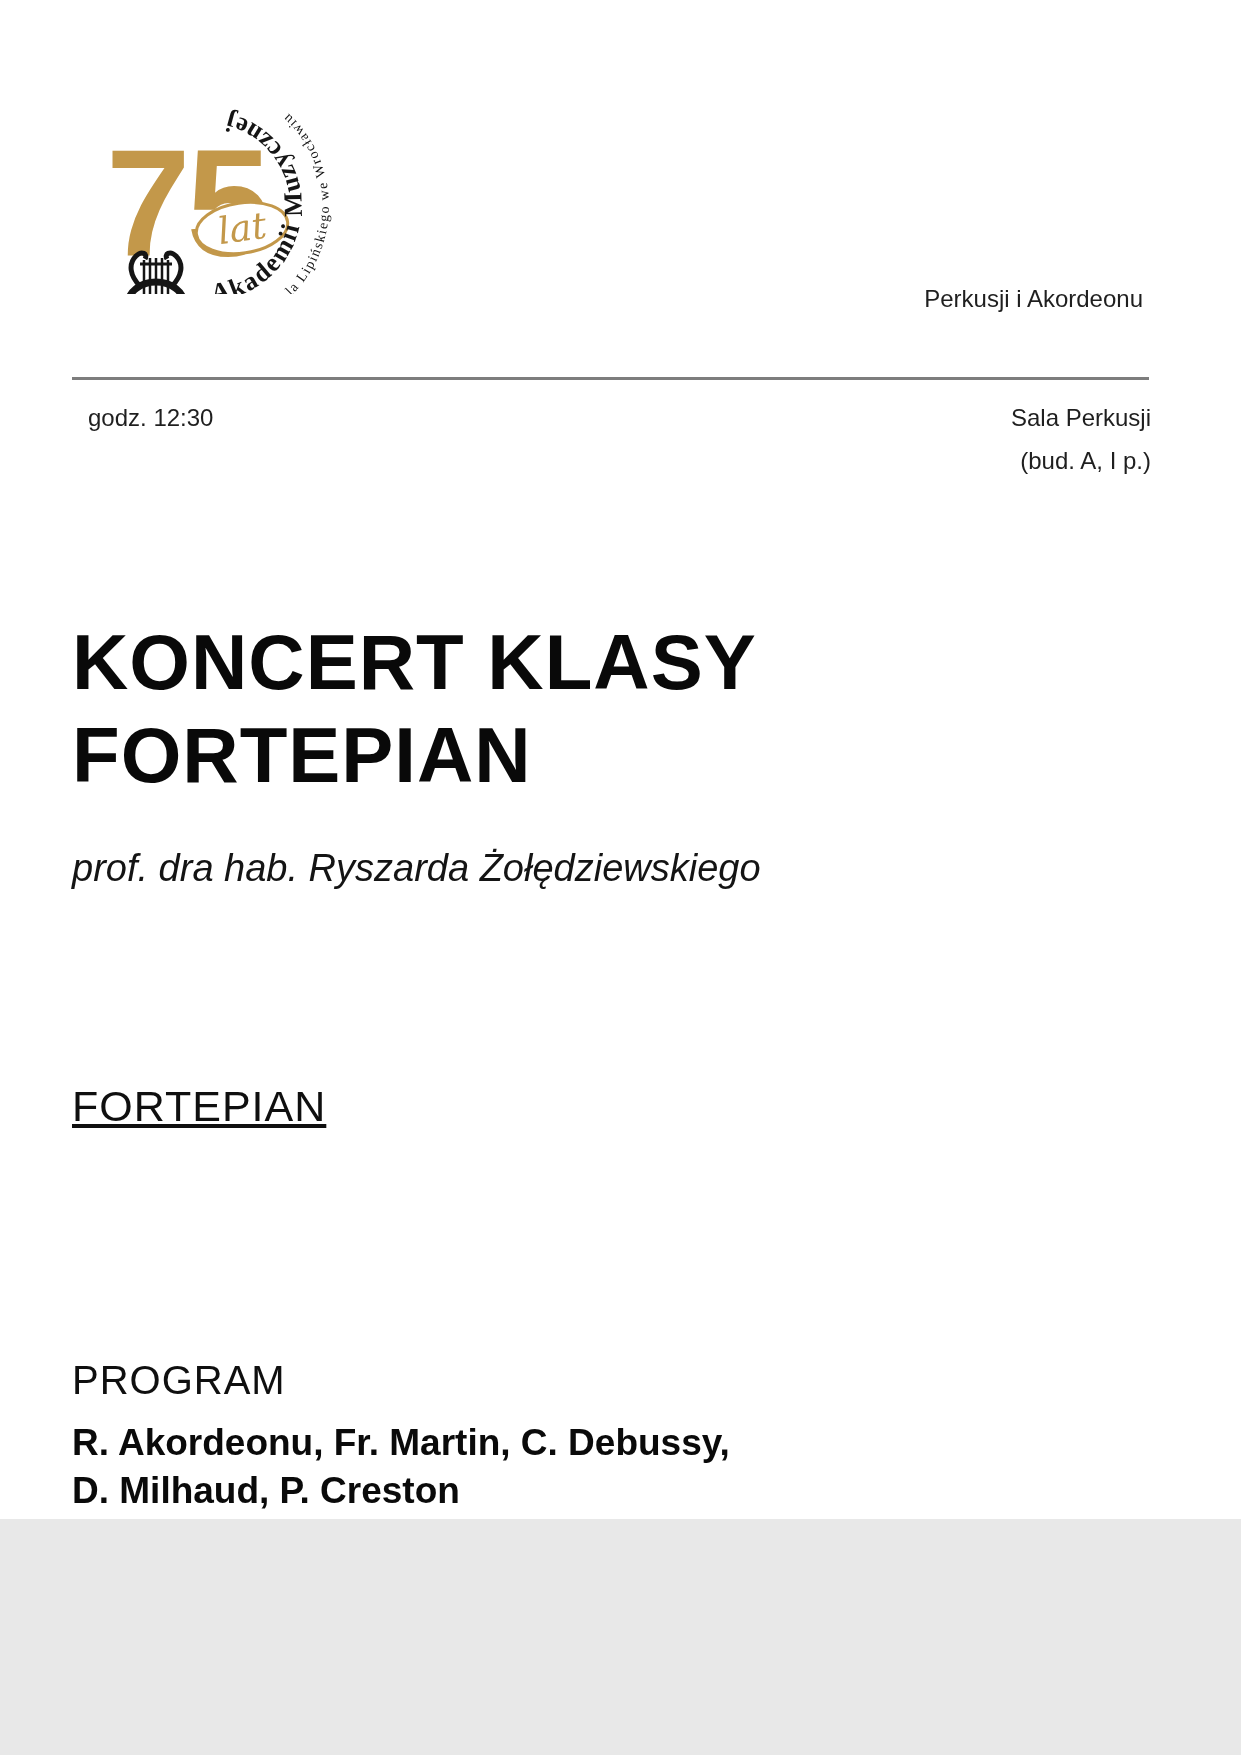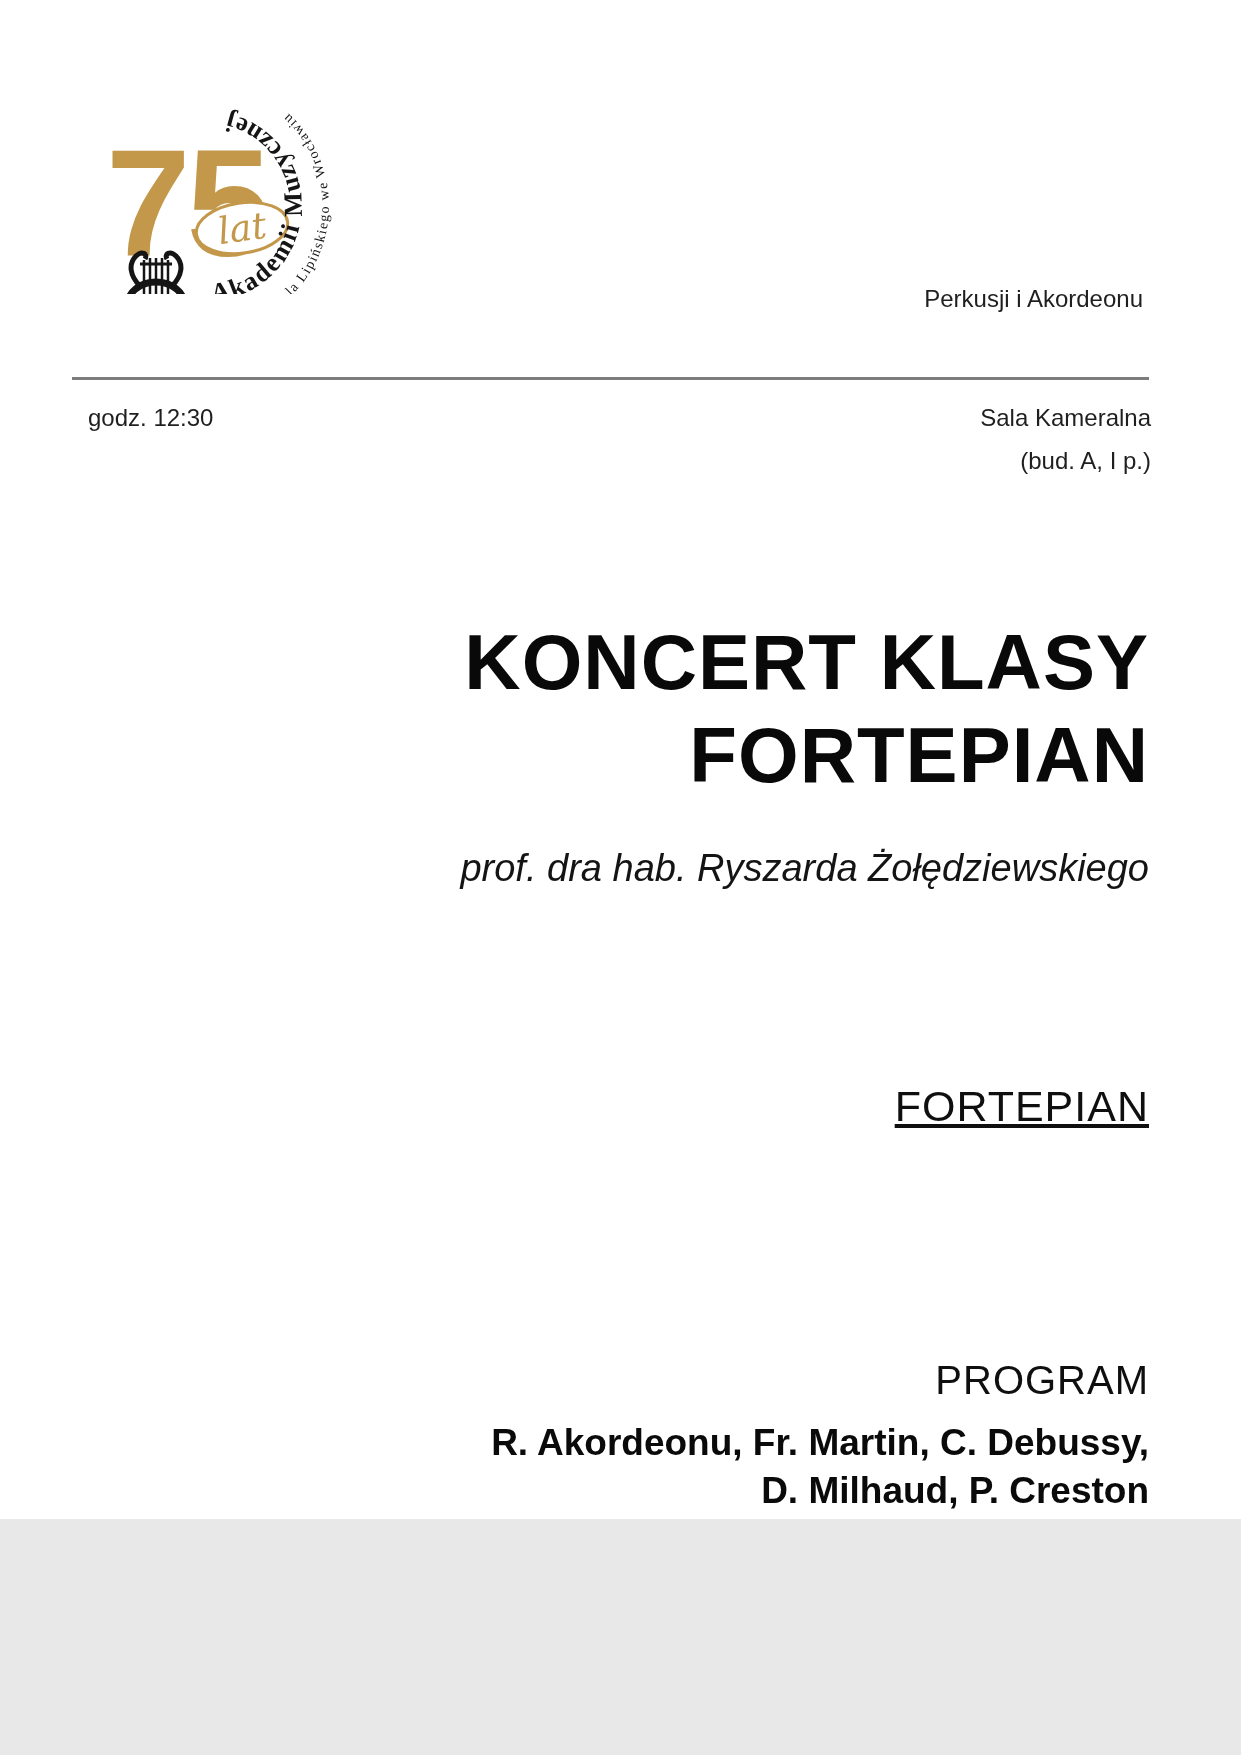--- a/index.html
+++ b/index.html
@@ -41,21 +41,21 @@
     right: 90px;
     top: 396px;
     display: flex;
     justify-content: space-between;
     font-size: 24px;
     line-height: 43px;
     color: #1f1f1f;
   }
   .info-right { text-align: right; }
   
-  .center-col { position: absolute; left: 72px; width: 1077px; text-align: right; }
+  .center-col { position: absolute; left: 72px; width: 1077px; text-align: left; }
   .title {
     top: 616px;
     font-size: 78px;
     font-weight: bold;
     line-height: 93px;
     letter-spacing: 1px;
     color: #090909;
   }
   .subtitle {
     top: 847px;
@@ -143,21 +143,21 @@
     <div>Perkusji i Akordeonu</div>
   </div>
 
   <div class="rule"></div>
 
   <div class="info-row">
     <div class="info-left">
       <div>godz. 12:30</div>
     </div>
     <div class="info-right">
-      <div>Sala Kameralna</div>
+      <div>Sala Perkusji</div>
       <div>(bud. A, I p.)</div>
     </div>
   </div>
 
   <div class="center-col title">
     <div>KONCERT KLASY</div>
     <div>FORTEPIAN</div>
   </div>
 
   <div class="center-col subtitle">prof. dra hab. Ryszarda Żołędziewskiego</div>

